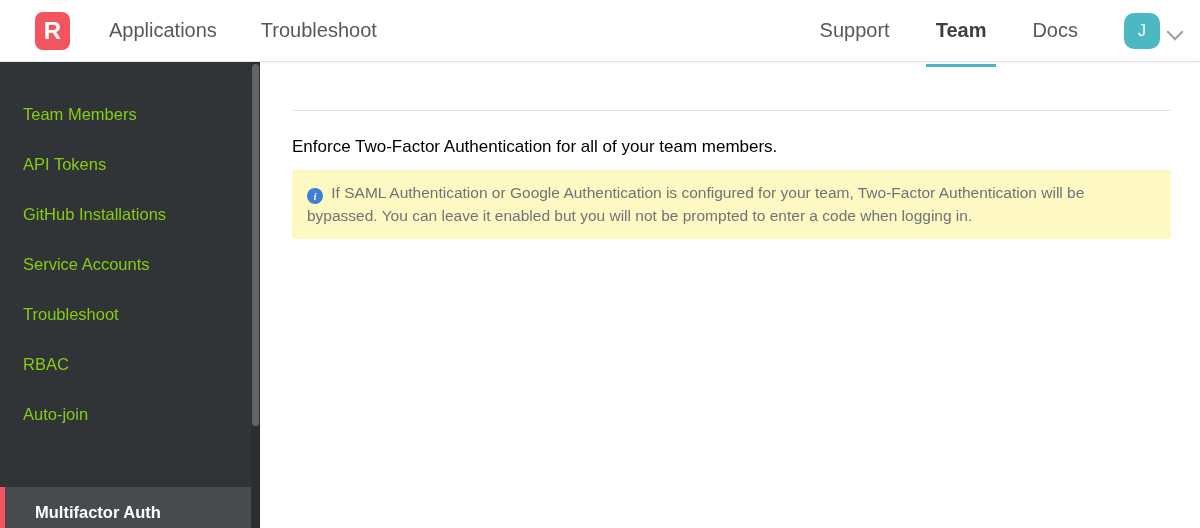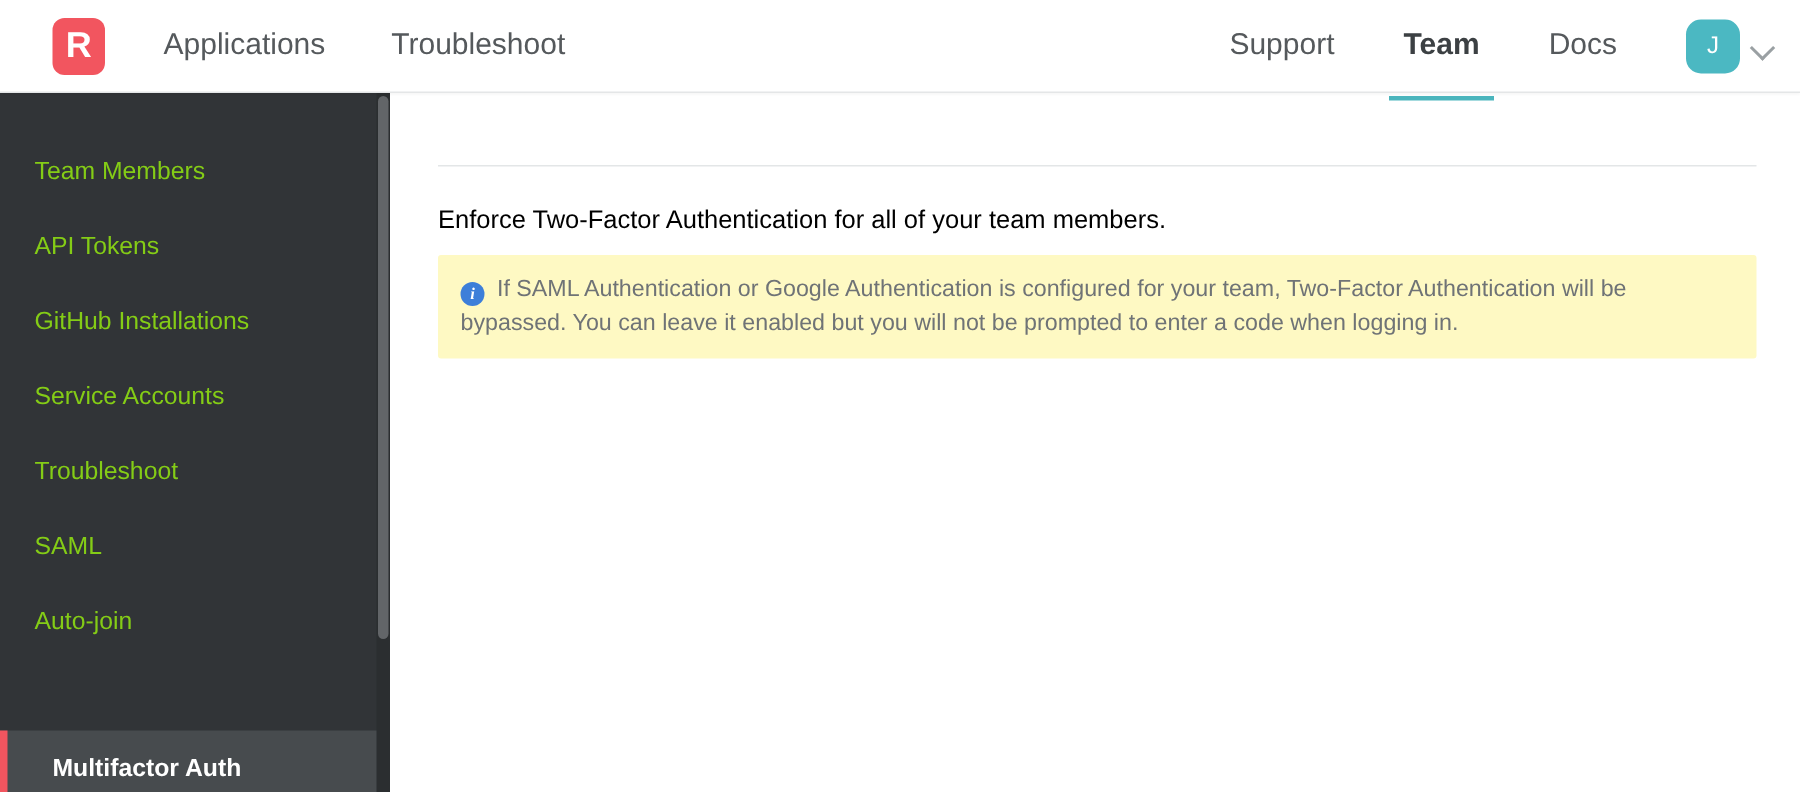--- a/index.html
+++ b/index.html
@@ -145,21 +145,21 @@
   </header>
 
   <div class="body-wrap">
 
     <aside class="sidebar">
       <div class="side-item">Team Members</div>
       <div class="side-item">API Tokens</div>
       <div class="side-item">GitHub Installations</div>
       <div class="side-item">Service Accounts</div>
       <div class="side-item">Troubleshoot</div>
-      <div class="side-item">SAML</div>
+      <div class="side-item">RBAC</div>
       <div class="side-item">Auto-join</div>
       <div class="side-item active">Multifactor Auth</div>
       <div class="side-item">Password Policies</div>
 
       <div class="side-scrollbar-track"></div>
       <div class="side-scrollbar-thumb"></div>
     </aside>
 
     <main class="main">
       <hr class="title-divider">

